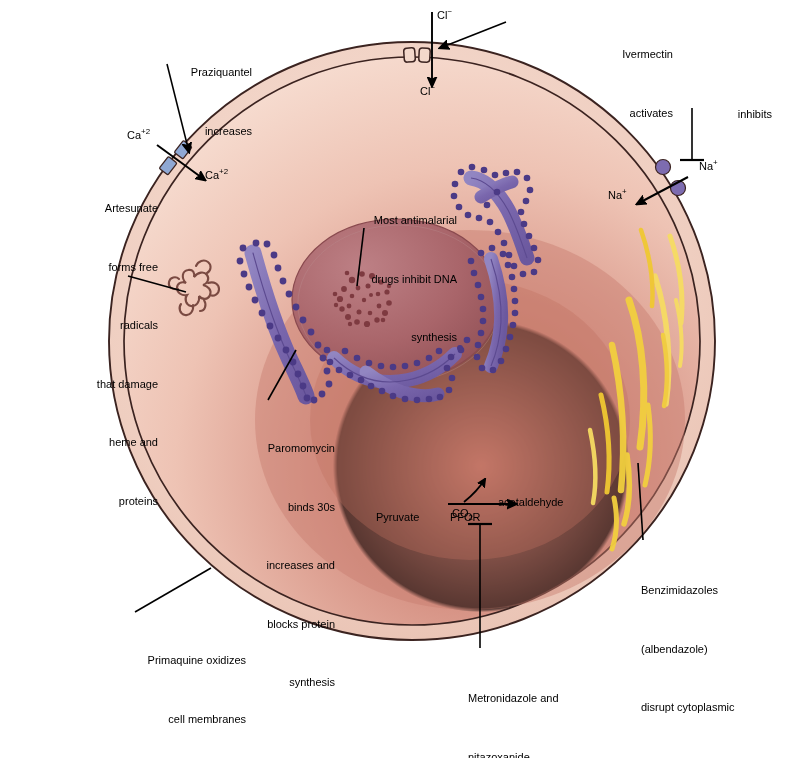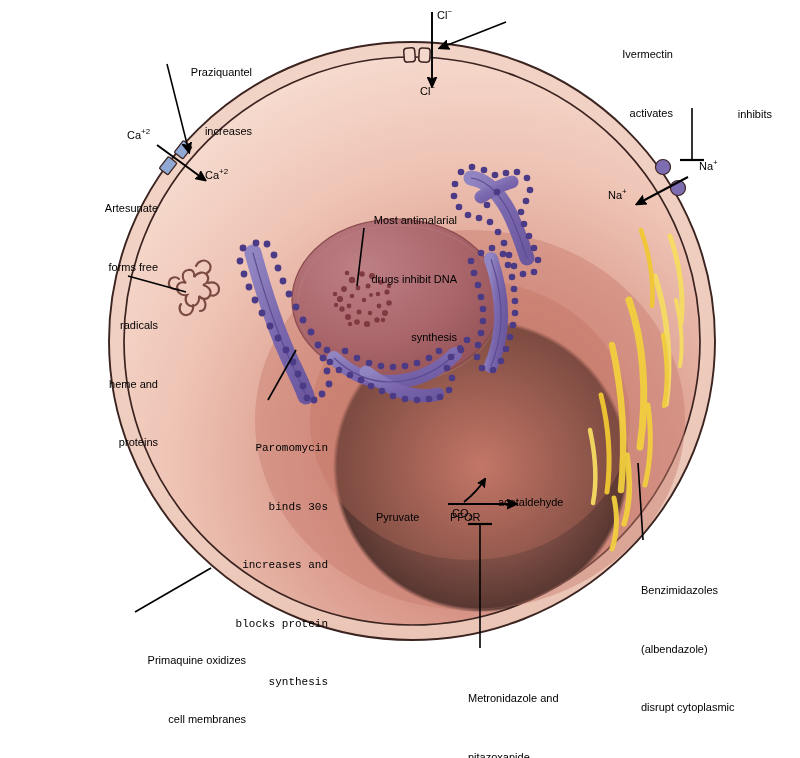--- a/index.html
+++ b/index.html
@@ -328,31 +328,32 @@
 </div>
 
 <div class="lbl c" style="left:612px;top:66px;width:160px;">
   <div>inhibits</div>
 </div>
 
 <div class="lbl c" style="left:10px;top:160px;width:148px;">
   <div>Artesunate</div>
   <div>forms free</div>
   <div>radicals</div>
+  <div>that damage</div>
   <div>heme and</div>
   <div>proteins</div>
 </div>
 
 <div class="lbl c" style="left:271px;top:172px;width:186px;">
   <div>Most antimalarial</div>
   <div>drugs inhibit DNA</div>
   <div>synthesis</div>
 </div>
 
-<div class="lbl c" style="left:178px;top:400px;width:150px;font-family:Liberation Mono, monospace;">
+<div class="lbl c" style="left:185px;top:400px;width:150px;">
   <div>Paromomycin</div>
   <div>binds 30s</div>
   <div>increases and</div>
   <div>blocks protein</div>
   <div>synthesis</div>
 </div>
 
 <div class="lbl c" style="left:56px;top:612px;width:190px;">
   <div>Primaquine oxidizes</div>
   <div>cell membranes</div>

